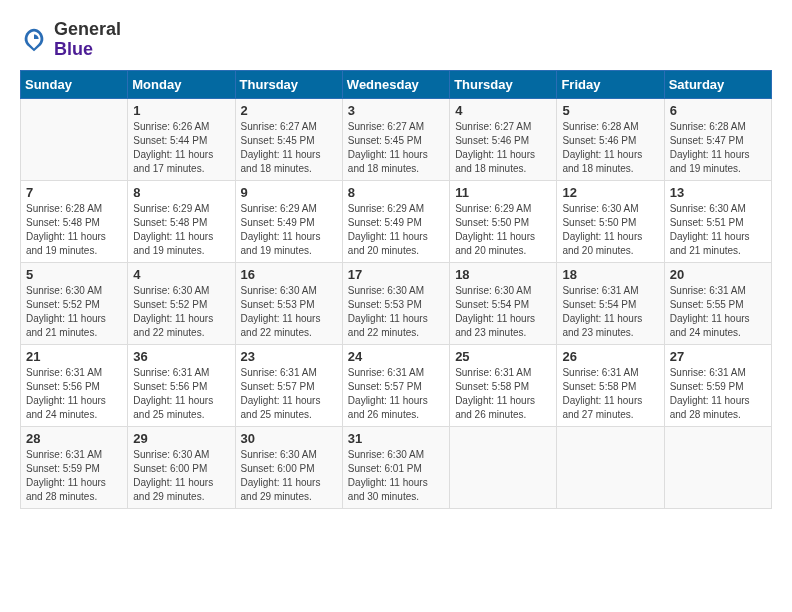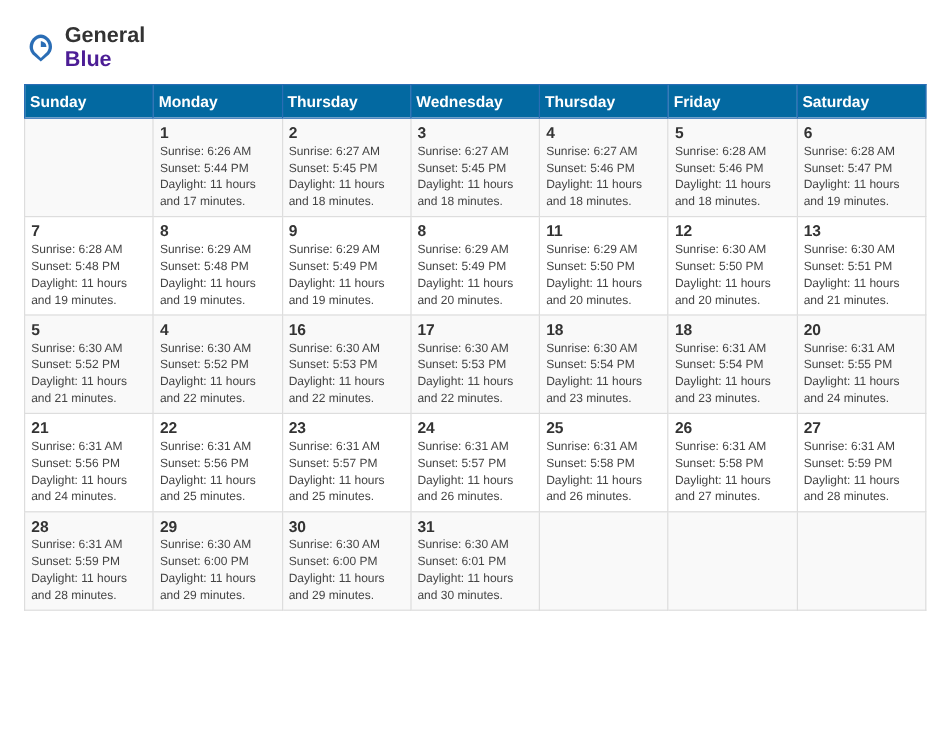--- a/index.html
+++ b/index.html
@@ -204,21 +204,21 @@
           <span class="day-number">20</span>
           <div class="day-info">Sunrise: 6:31 AM<br>Sunset: 5:55 PM<br>Daylight: 11 hours and 24 minutes.</div>
         </td>
       </tr>
       <tr>
         <td>
           <span class="day-number">21</span>
           <div class="day-info">Sunrise: 6:31 AM<br>Sunset: 5:56 PM<br>Daylight: 11 hours and 24 minutes.</div>
         </td>
         <td>
-          <span class="day-number">22</span>
+          <span class="day-number">36</span>
           <div class="day-info">Sunrise: 6:31 AM<br>Sunset: 5:56 PM<br>Daylight: 11 hours and 25 minutes.</div>
         </td>
         <td>
           <span class="day-number">23</span>
           <div class="day-info">Sunrise: 6:31 AM<br>Sunset: 5:57 PM<br>Daylight: 11 hours and 25 minutes.</div>
         </td>
         <td>
           <span class="day-number">24</span>
           <div class="day-info">Sunrise: 6:31 AM<br>Sunset: 5:57 PM<br>Daylight: 11 hours and 26 minutes.</div>
         </td>

